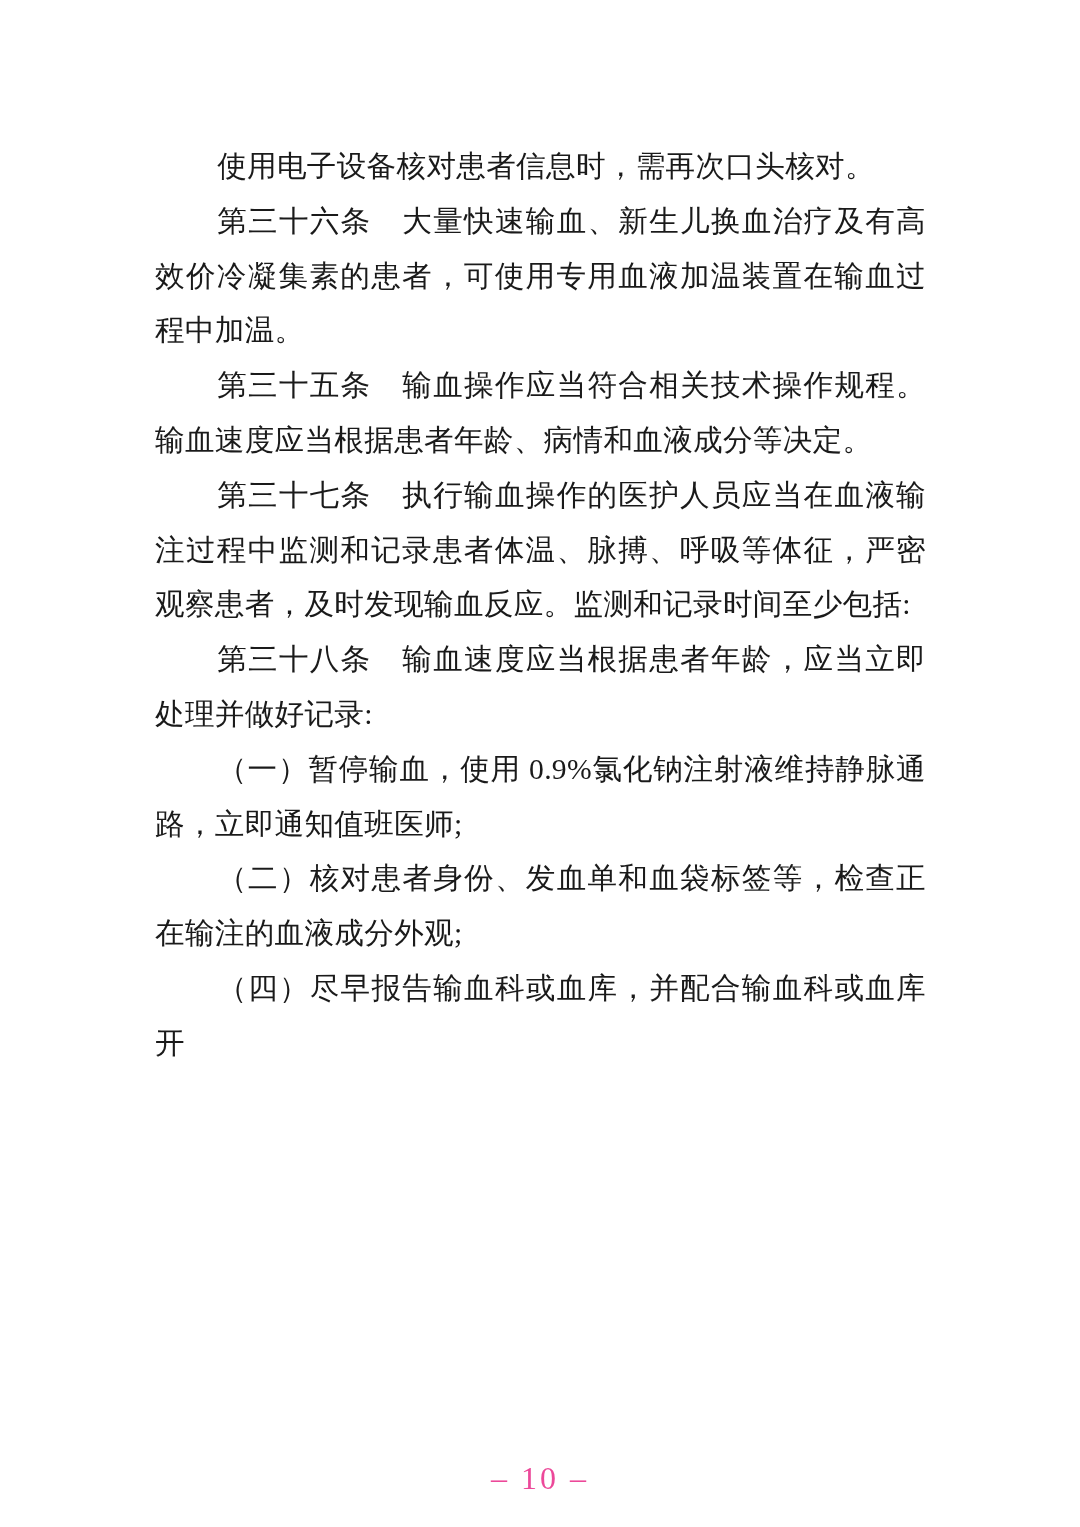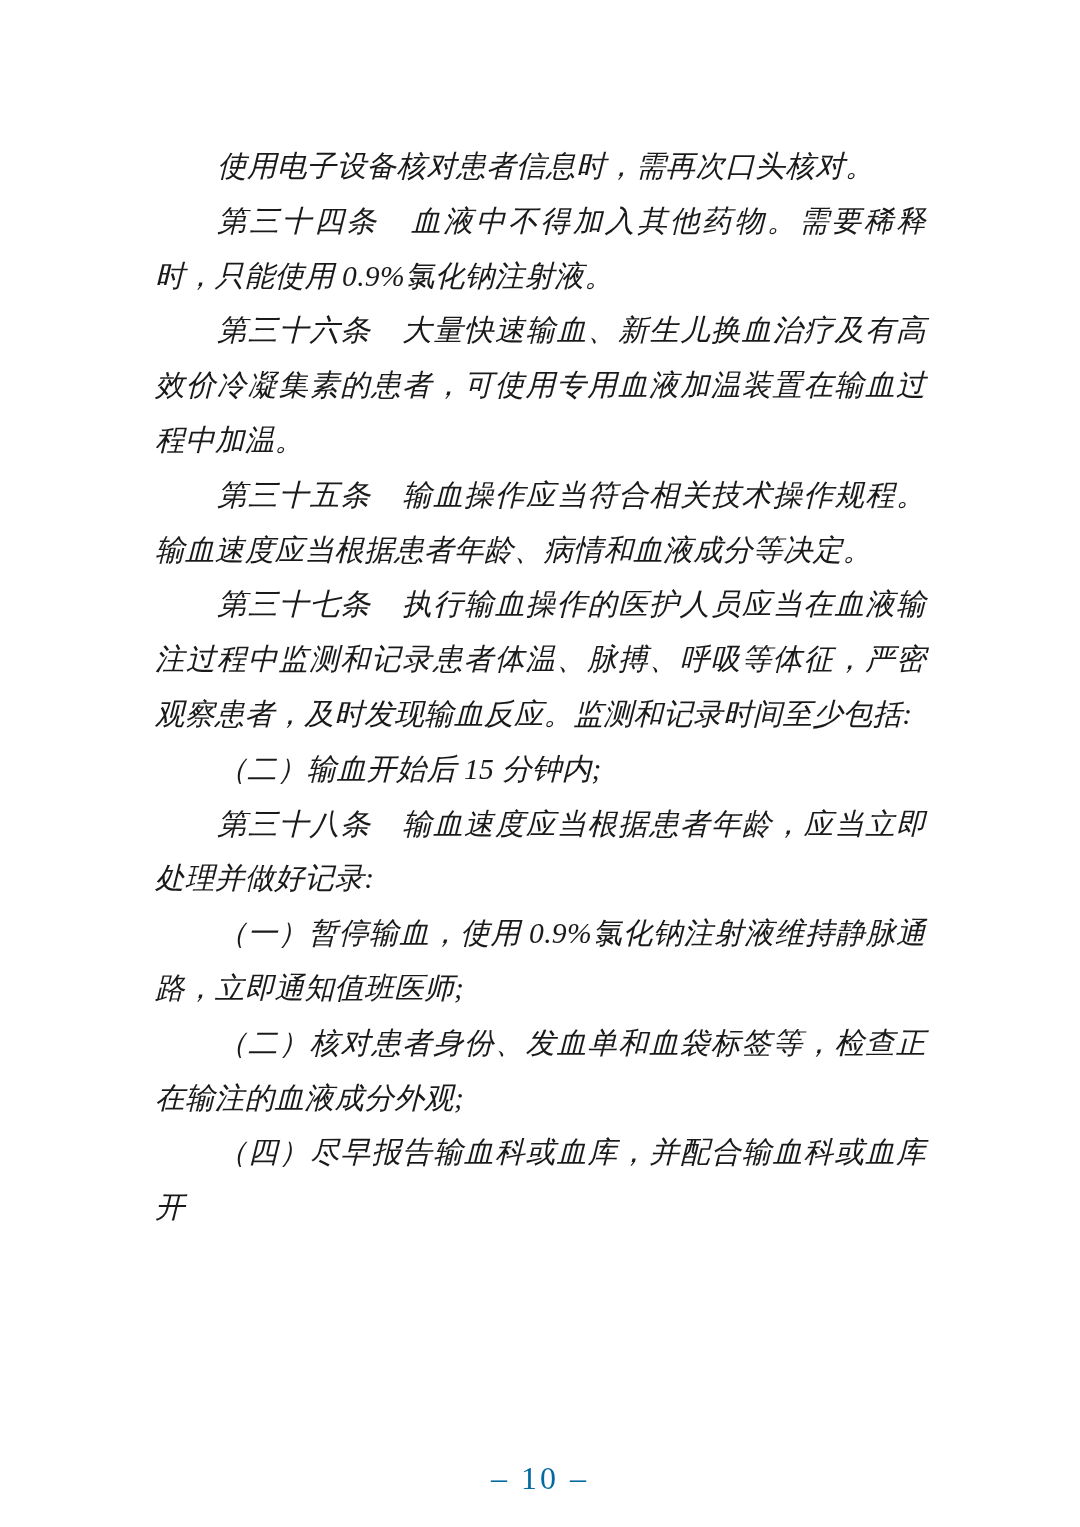--- a/index.html
+++ b/index.html
@@ -23,52 +23,49 @@
     .body-text {
       position: absolute;
       left: 155px;
       top: 139px;
       width: 771px;
       font-size: 29.6px;
       line-height: 54.8px;
       text-align: justify;
       text-justify: inter-ideograph;
       letter-spacing: 0.3px;
-      font-style: italic;
     }
     .body-text p {
       margin: 0;
       padding: 0;
       text-indent: 2.1em;
     }
     .page-footer {
       position: absolute;
       left: 0;
       top: 1459px;
       width: 100%;
       text-align: center;
     }
     .page-number {
       font-size: 32px;
       line-height: 38px;
-      color: #0369a1;
+      color: #ec4899;
       letter-spacing: 3px;
     }
   </style>
 </head>
 <body>
 
 <div class="page">
   <main class="body-text">
     <p>使用电子设备核对患者信息时，需再次口头核对。</p>
-    <p>第三十四条　血液中不得加入其他药物。需要稀释时，只能使用 0.9%氯化钠注射液。</p>
     <p>第三十六条　大量快速输血、新生儿换血治疗及有高效价冷凝集素的患者，可使用专用血液加温装置在输血过程中加温。</p>
     <p>第三十五条　输血操作应当符合相关技术操作规程。输血速度应当根据患者年龄、病情和血液成分等决定。</p>
     <p>第三十七条　执行输血操作的医护人员应当在血液输注过程中监测和记录患者体温、脉搏、呼吸等体征，严密观察患者，及时发现输血反应。监测和记录时间至少包括:</p>
-    <p>（二）输血开始后 15 分钟内;</p>
     <p>第三十八条　输血速度应当根据患者年龄，应当立即处理并做好记录:</p>
     <p>（一）暂停输血，使用 0.9%氯化钠注射液维持静脉通路，立即通知值班医师;</p>
     <p>（二）核对患者身份、发血单和血袋标签等，检查正在输注的血液成分外观;</p>
     <p>（四）尽早报告输血科或血库，并配合输血科或血库开</p>
   </main>
   <footer class="page-footer">
     <span class="page-number">– 10 –</span>
   </footer>
 </div>
 

